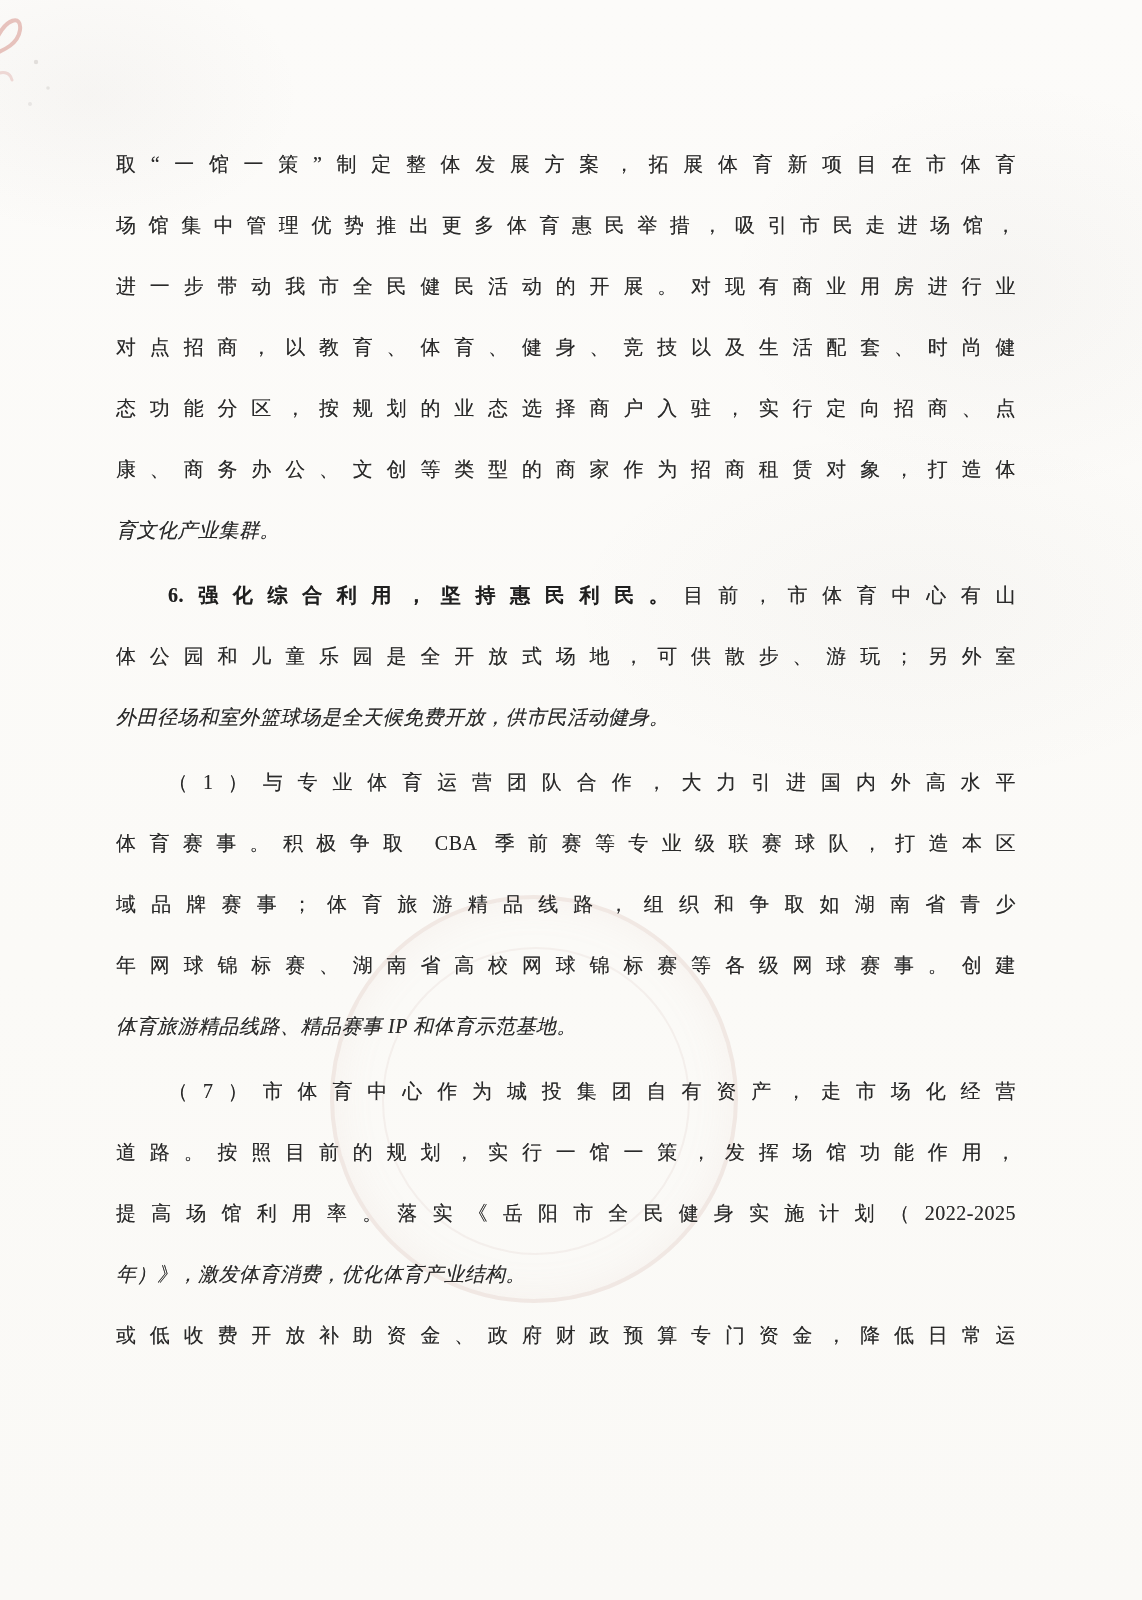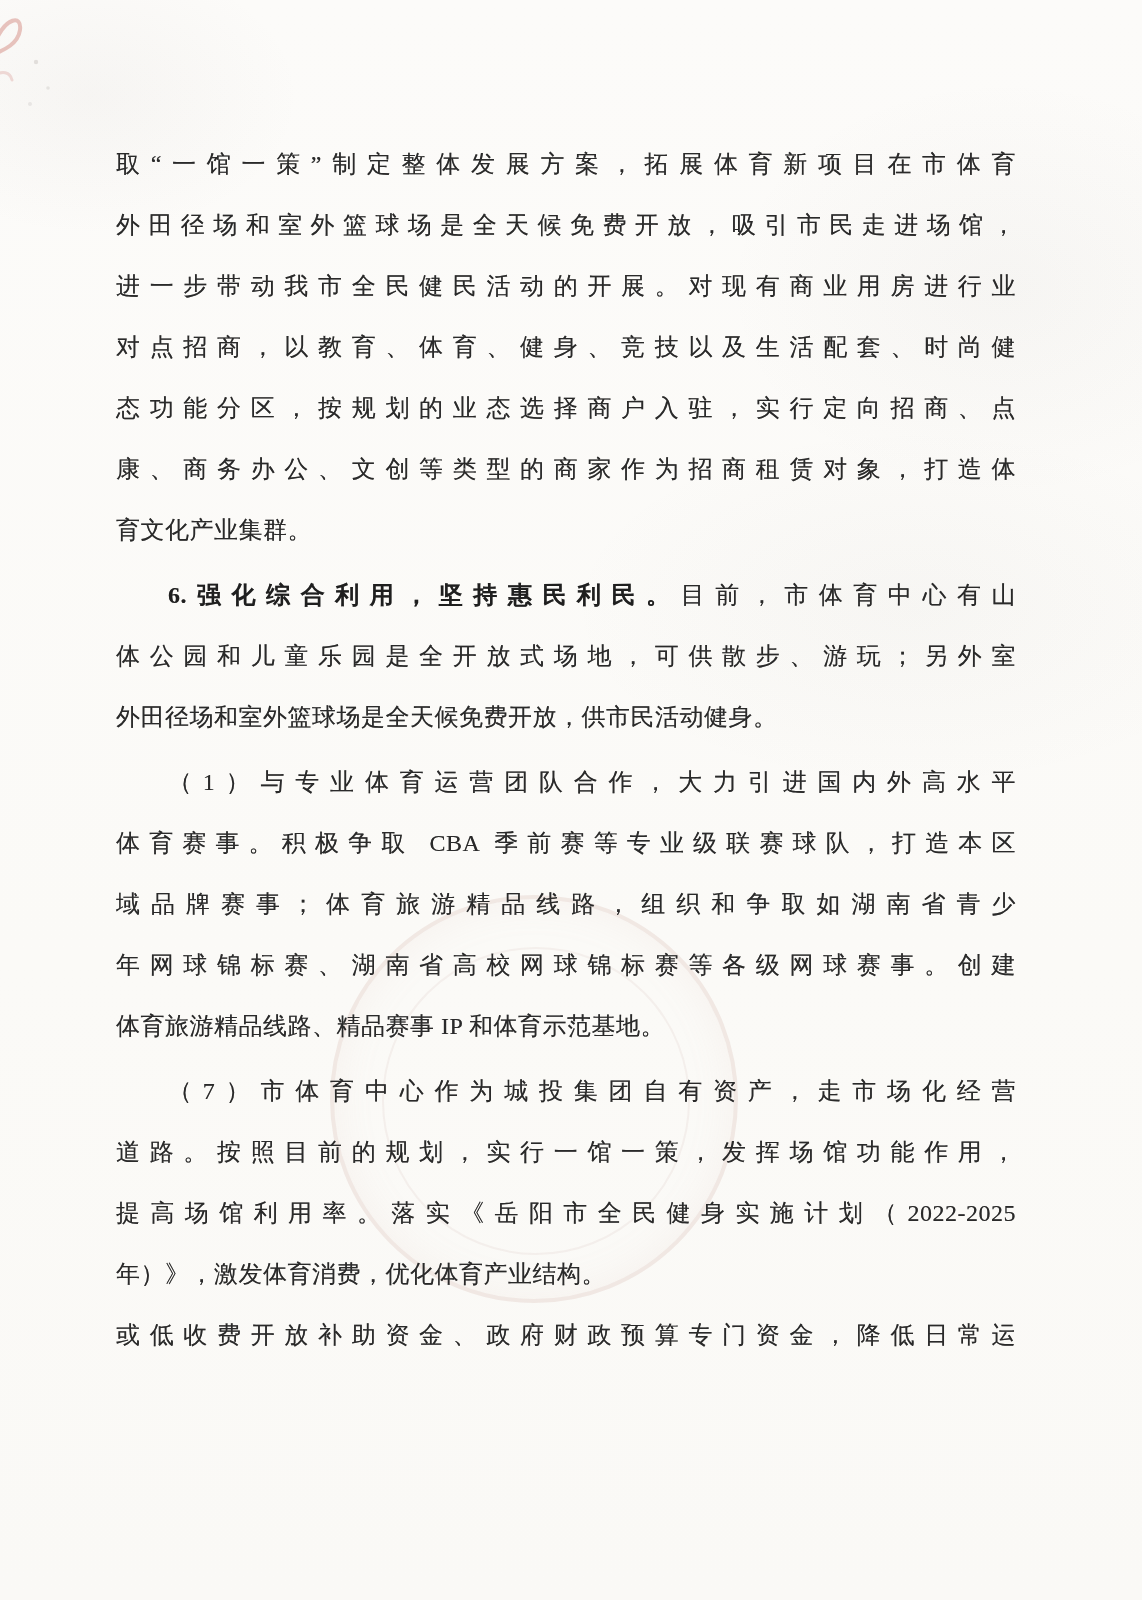--- a/index.html
+++ b/index.html
@@ -10,32 +10,32 @@
   .page{
     position:relative;width:1142px;height:1600px;
     background:
       radial-gradient(ellipse 400px 300px at 88% 18%, rgba(120,115,110,0.045), rgba(0,0,0,0) 70%),
       radial-gradient(ellipse 500px 260px at 80% 38%, rgba(120,115,110,0.035), rgba(0,0,0,0) 70%),
       radial-gradient(ellipse 300px 200px at 8% 6%, rgba(140,130,125,0.05), rgba(0,0,0,0) 70%),
       linear-gradient(180deg,#fcfbf9 0%,#fbfaf7 60%,#faf9f6 100%);
   }
   .content{
     position:absolute;left:116px;top:134px;width:900px;
-    font-size:24px;color:#2a2a2a;
+    font-size:20px;color:#2a2a2a;
     letter-spacing:0.5px;
     text-shadow:0 0 0.6px rgba(40,40,40,0.55);
   }
   .l{
     line-height:61px;height:61px;white-space:nowrap;
     text-align:justify;
     
     text-align-last:justify;
     text-justify:inter-character;
   }
-  .l.end{text-align-last:left;}
+  .l.end{text-align-last:left;font-style:italic;}
   .l.ind{text-indent:52px;}
   .l.gap{margin-top:4px;}
   .hd{font-weight:700;color:#1f1f1f;}
   
   .seal{
     position:absolute;left:330px;top:895px;width:400px;height:400px;
     border-radius:50%;
     border:4px solid rgba(205,168,158,0.22);
     box-shadow:inset 0 0 40px rgba(205,168,158,0.10);
     pointer-events:none;
@@ -60,21 +60,21 @@
     <circle cx="48" cy="88" r="1.8" fill="rgba(120,110,105,0.14)"></circle>
     <circle cx="30" cy="104" r="2.0" fill="rgba(120,110,105,0.12)"></circle>
   </svg>
 
   <div class="seal">
     <div class="seal-inner"></div>
   </div>
 
   <div class="content">
     <div class="l">取“一馆一策”制定整体发展方案，拓展体育新项目在市体育</div>
-    <div class="l">外田径场和室外篮球场是全天候免费开放，吸引市民走进场馆，</div>
+    <div class="l">场馆集中管理优势推出更多体育惠民举措，吸引市民走进场馆，</div>
     <div class="l">进一步带动我市全民健民活动的开展。对现有商业用房进行业</div>
     <div class="l">对点招商，以教育、体育、健身、竞技以及生活配套、时尚健</div>
     <div class="l">态功能分区，按规划的业态选择商户入驻，实行定向招商、点</div>
     <div class="l">康、商务办公、文创等类型的商家作为招商租赁对象，打造体</div>
     <div class="l end">育文化产业集群。</div>
 
     <div class="l ind gap">
       <span class="hd">6.强化综合利用，坚持惠民利民。</span><span>目前，市体育中心有山</span>
     </div>
     <div class="l">体公园和儿童乐园是全开放式场地，可供散步、游玩；另外室</div>

